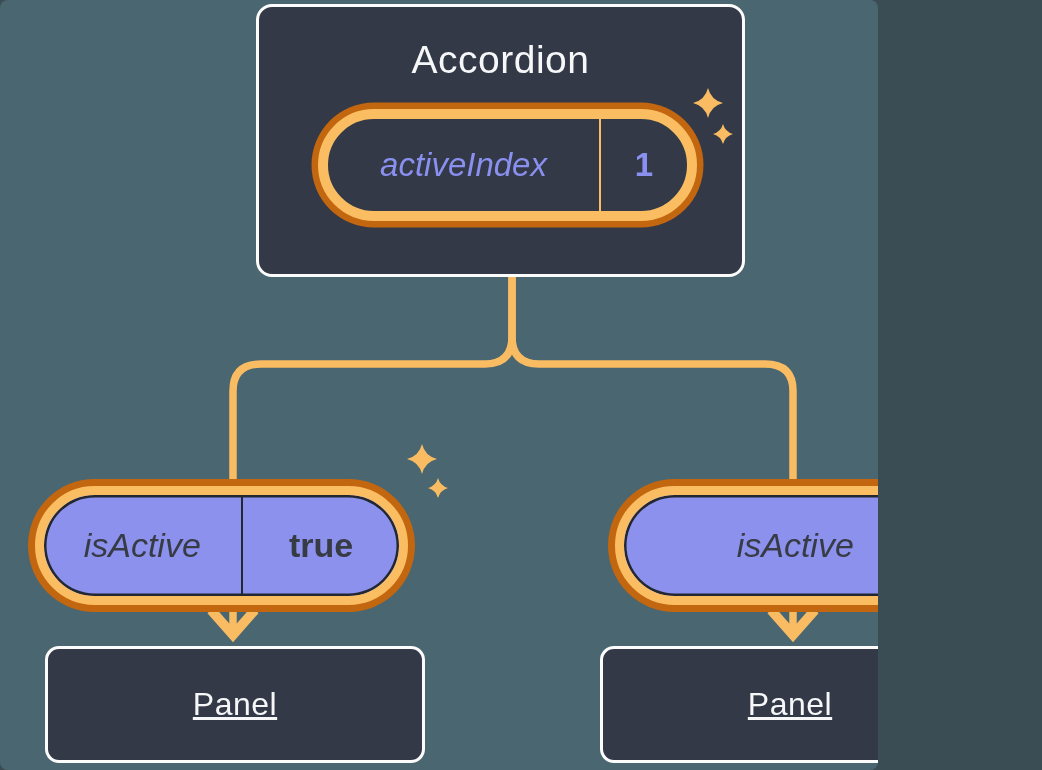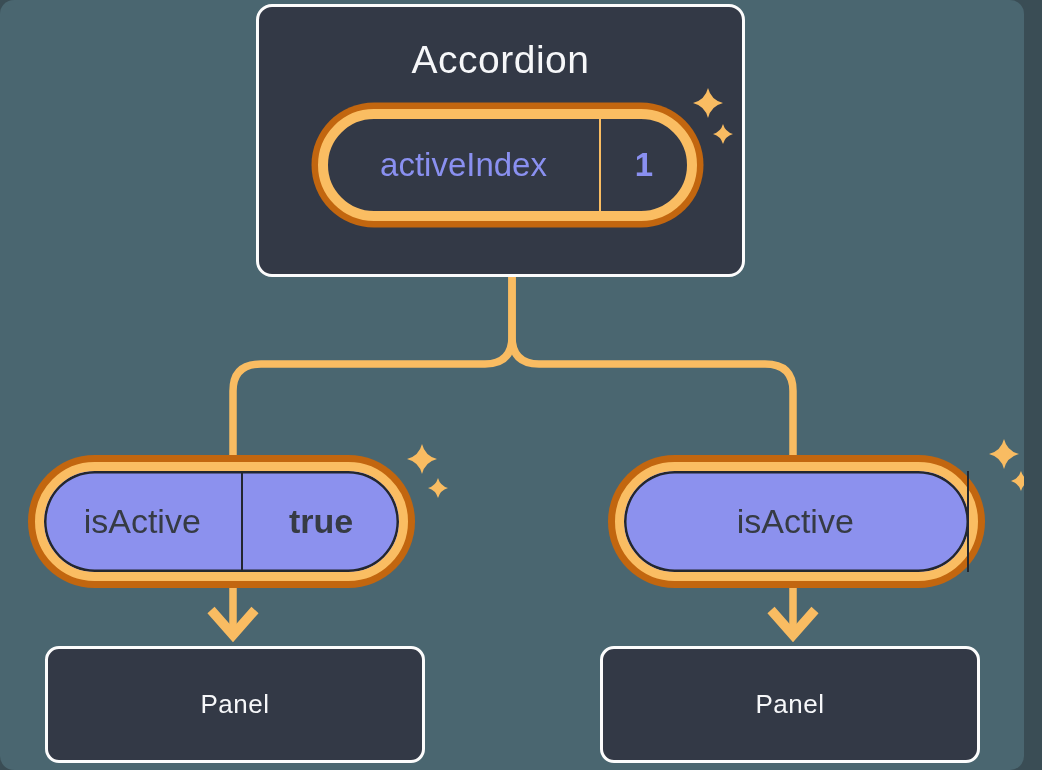--- a/index.html
+++ b/index.html
@@ -13,23 +13,23 @@
     --purple-text:#8A90F0;
     --dark-text:#363B44;
     --white-text:#F6F7F9;
     --dark-line:#23272F;
   }
   *{margin:0;padding:0;box-sizing:border-box;}
   html,body{background:#3a4d55;}
   body{font-family:"Liberation Sans", sans-serif;}
   .canvas{
     position:relative;
-    width:1024px;height:770px;
+    width:878px;height:770px;
     background:var(--background);
-    border-radius:14px;
+    border-radius:8px;
     overflow:hidden;
   }
   .connectors{position:absolute;left:0;top:0;z-index:1;}
   .connectors .line{
     fill:none;
     stroke:var(--connector-orange);
     stroke-width:7.5;
   }
   .connectors .arrowhead{
     fill:none;
@@ -63,52 +63,53 @@
 
   .panel-box{
     width:380px;height:117px;
     border-radius:14px;
     display:flex;align-items:center;justify-content:center;
   }
   .panel-left{left:45px;top:646px;}
   .panel-right{left:600px;top:646px;}
   .panel-box .panel-title{
     color:var(--white-text);
-    font-size:26px;
+    font-size:32px;
     font-weight:500;
     letter-spacing:0.5px;
+    text-decoration:underline;
   }
 
   .pill{
     position:absolute;
     display:flex;
     align-items:stretch;
     border-radius:999px;
     z-index:4;
   }
   .state-pill{
     left:318px;top:109px;width:379px;height:112px;
     background:var(--box-fill);
     border:10px solid var(--ring-band-orange);
     box-shadow:0 0 0 6.5px var(--ring-outer-orange);
   }
   .prop-pill{
     background:var(--pill-purple);
     border:9px solid var(--ring-band-orange);
     box-shadow:0 0 0 7px var(--ring-outer-orange), inset 0 0 0 2.5px var(--dark-line);
-    width:373px;height:119px;
+    width:373px;height:119px;margin-top:24px;
   }
   .prop-pill-left{left:35px;top:462px;}
   .prop-pill-right{left:615px;top:462px;width:363px;}
 
   .pill-cell{
     display:flex;align-items:center;justify-content:center;
     height:100%;
   }
-  .pill-label{flex:1;}
+  .pill-label{flex:1;font-style:italic;}
   .state-pill .pill-label,.state-pill .pill-value{
     color:var(--purple-text);
     font-size:33px;
   }
   .state-pill .pill-value{width:86px;font-weight:700;}
   .state-pill .pill-divider{
     width:2px;height:100%;
     background:var(--ring-band-orange);
   }
   .prop-pill .pill-label,.prop-pill .pill-value{

